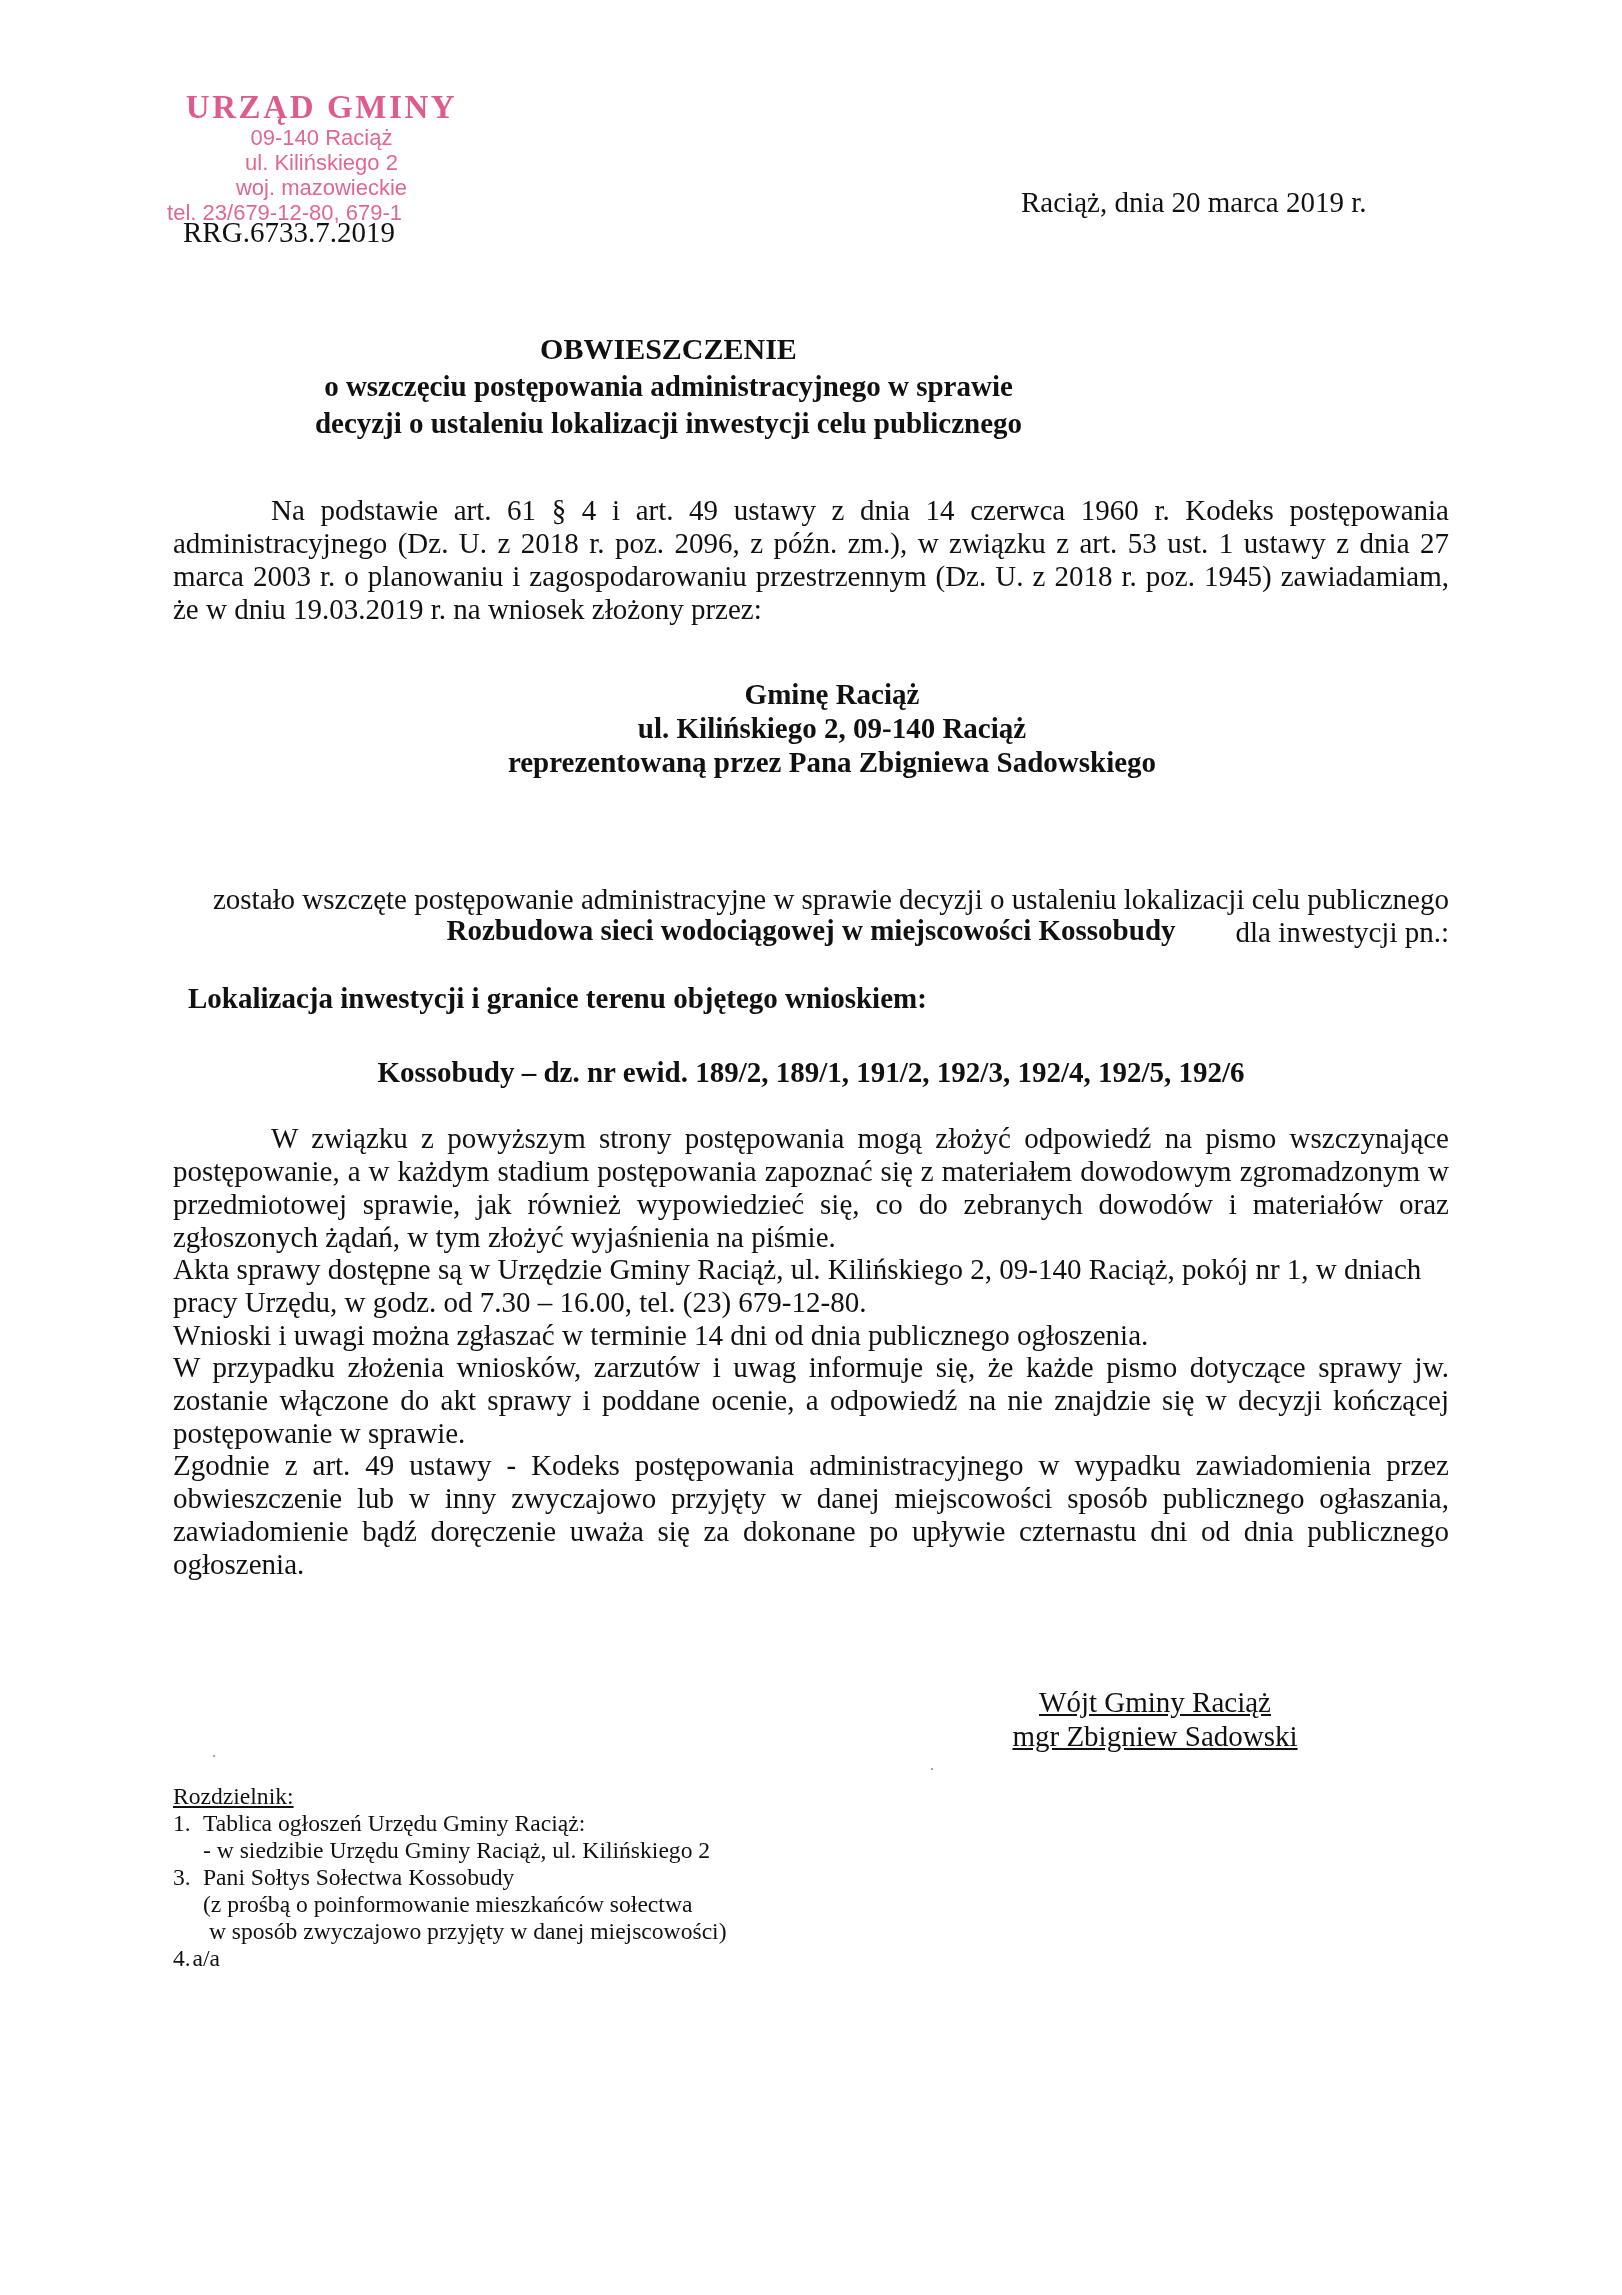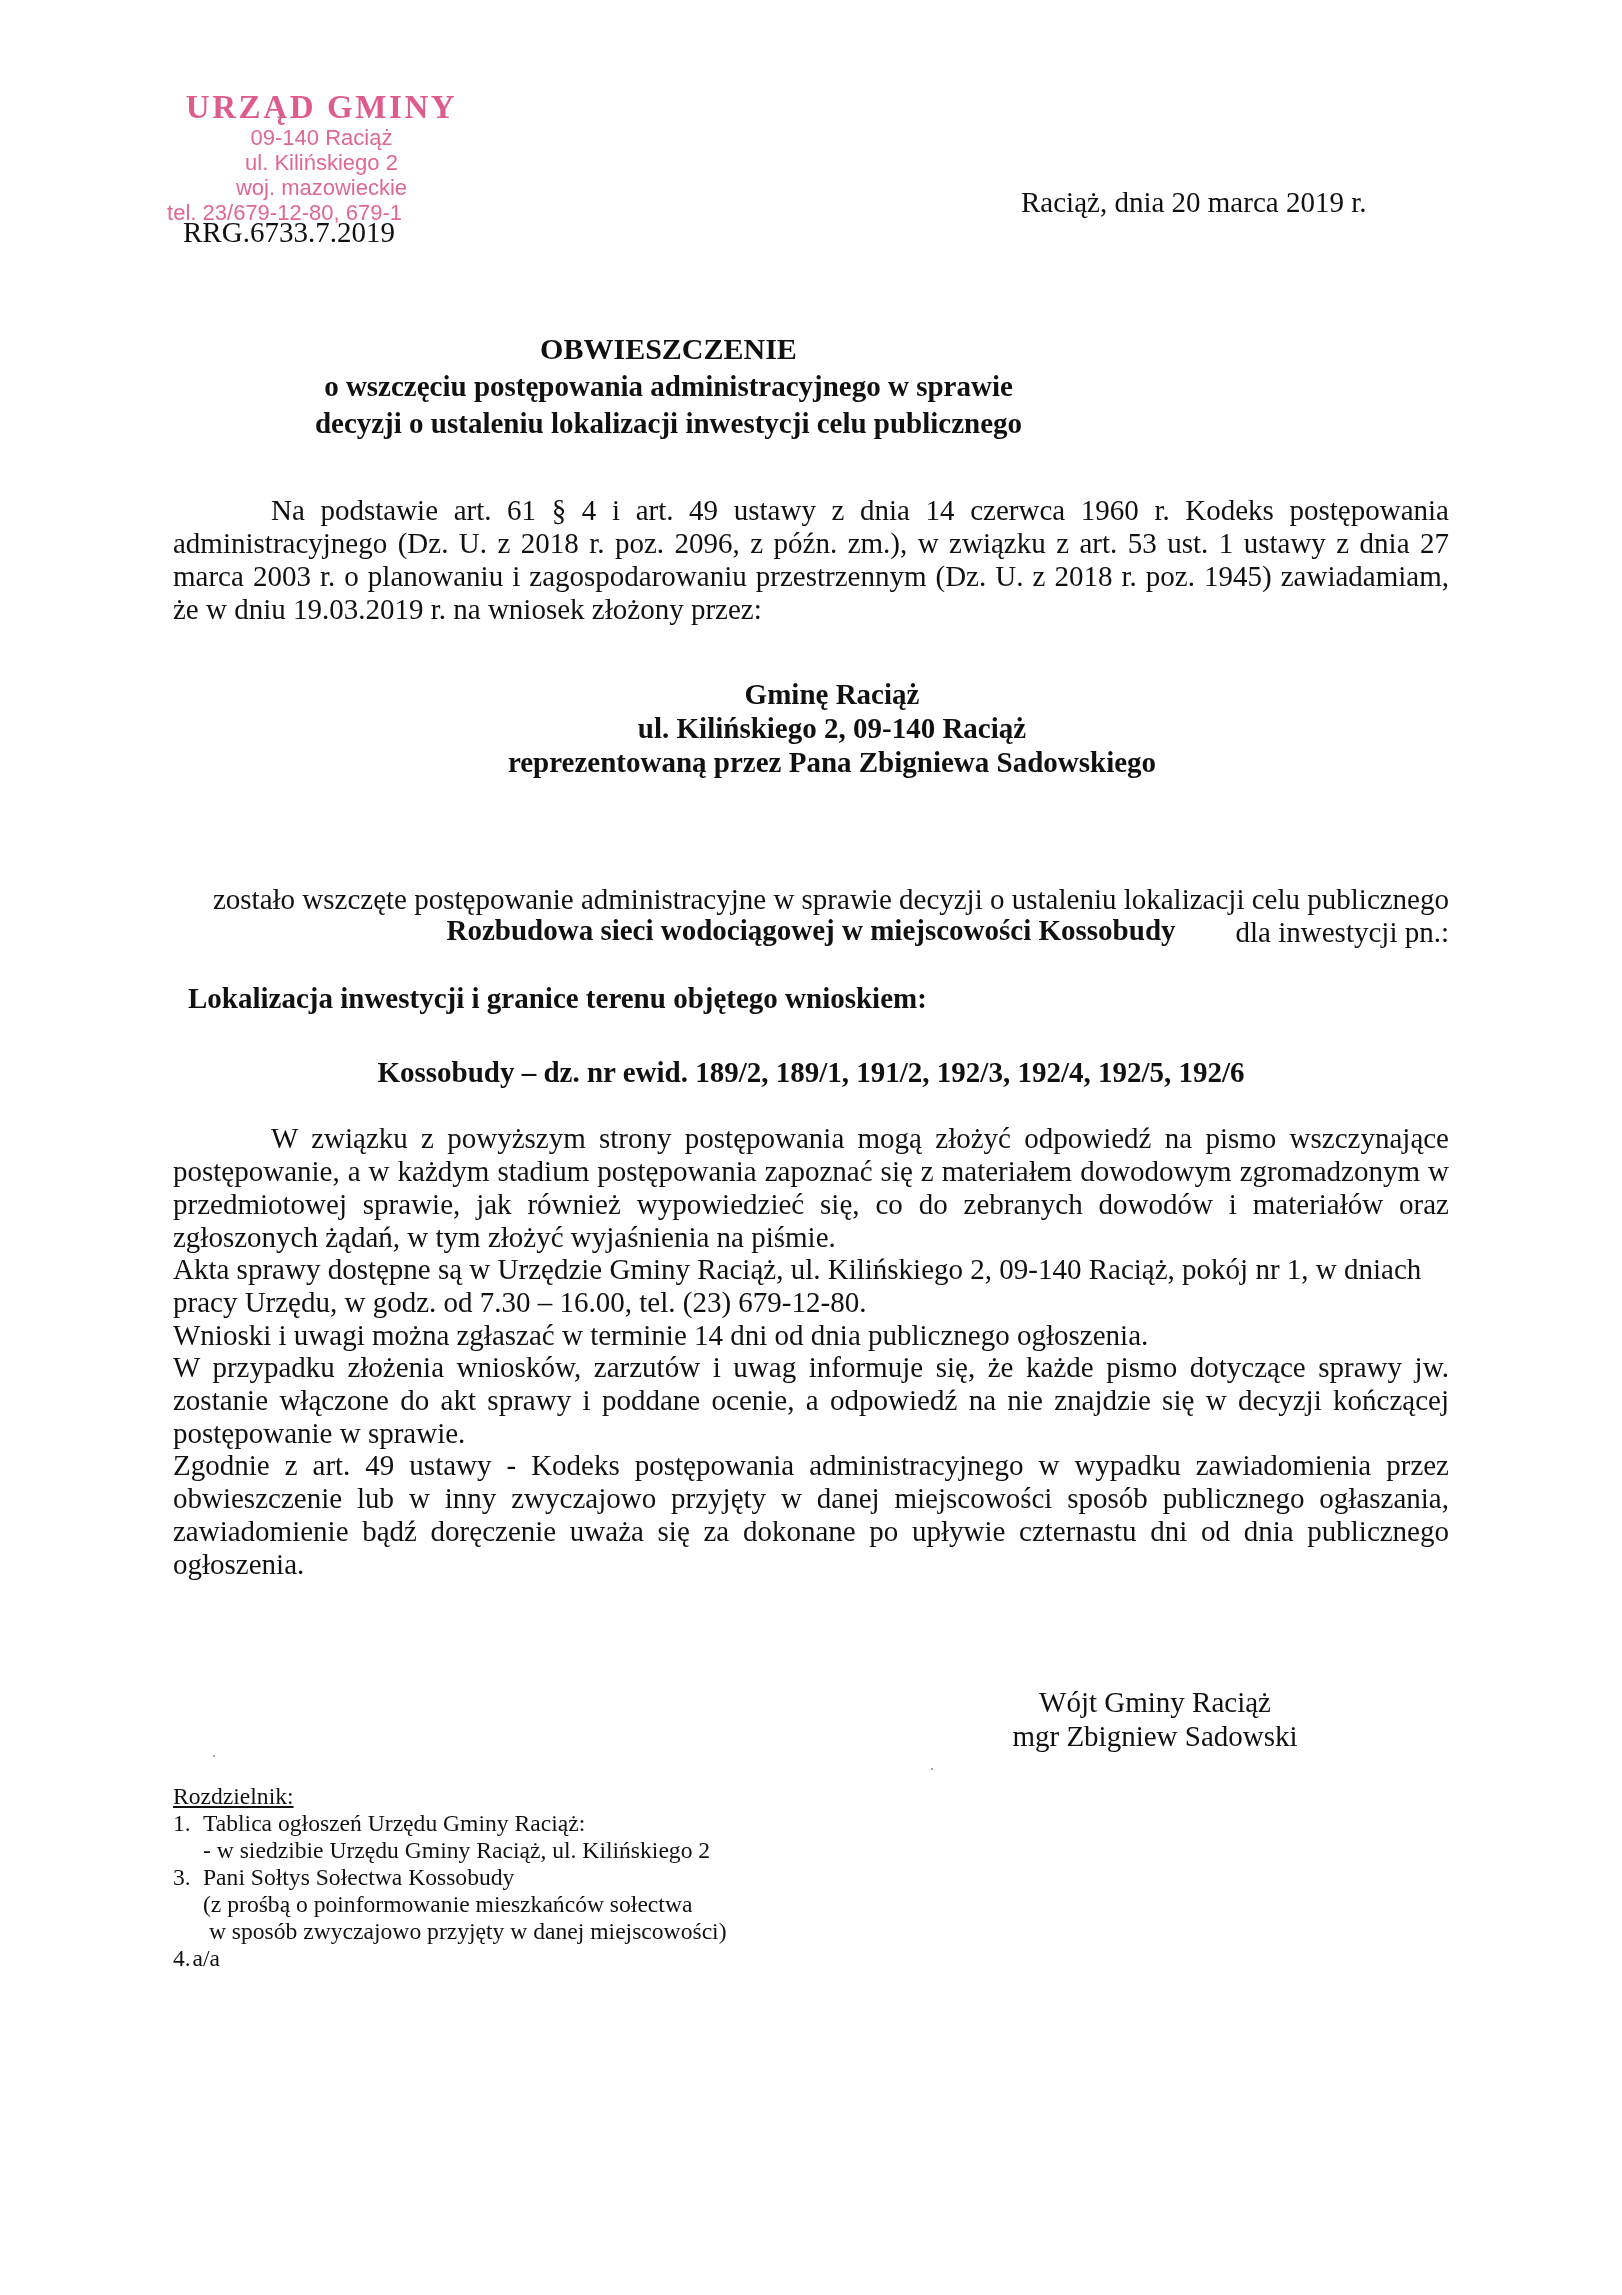--- a/index.html
+++ b/index.html
@@ -12,21 +12,21 @@
   .stamp .ln.last { text-align:left; padding-left:0; margin-left:-3.9px; }
   .ref { left:183px; top:216px; font-size:29px; }
   .date { left:1021px; top:186px; font-size:29px; }
   .title-block { left:0; width:1337px; top:330px; text-align:center; font-weight:bold; }
   .title-block .t1 { font-size:30px; line-height:38px; }
   .title-block .t2 { font-size:29px; line-height:37px; }
   .para { left:173px; width:1276px; font-size:29px; line-height:33px; text-align:justify; }
   .para .indent { display:inline-block; width:98px; }
   .center-bold { left:0; width:1622px; text-align:center; font-weight:bold; font-size:29px; line-height:34px; }
   .bold-left { left:188px; font-weight:bold; font-size:29px; }
-  .sig { left:972px; top:1685px; width:366px; text-align:center; font-size:29px; line-height:34px; }
+  .sig { left:972px; top:1685px; width:366px; text-align:center; font-size:29px; line-height:34px;text-decoration:underline; }
   .distrib { left:173px; top:1783px; font-size:23.6px; line-height:27px; }
   .distrib .head { text-decoration:underline; }
   .distrib .item { position:relative; }
   .distrib .num { display:inline-block; width:30px; }
   .distrib .sub { padding-left:30px; }
   .circle { position:absolute; left:-7.9px; top:-1.3px; width:31px; height:27.5px; border:2px solid #4b55b8; border-radius:50%; transform:rotate(-10deg); }
   .speck { position:absolute; width:2px; height:2px; background:#888; border-radius:50%; }
 </style>
 </head>
 <body>

